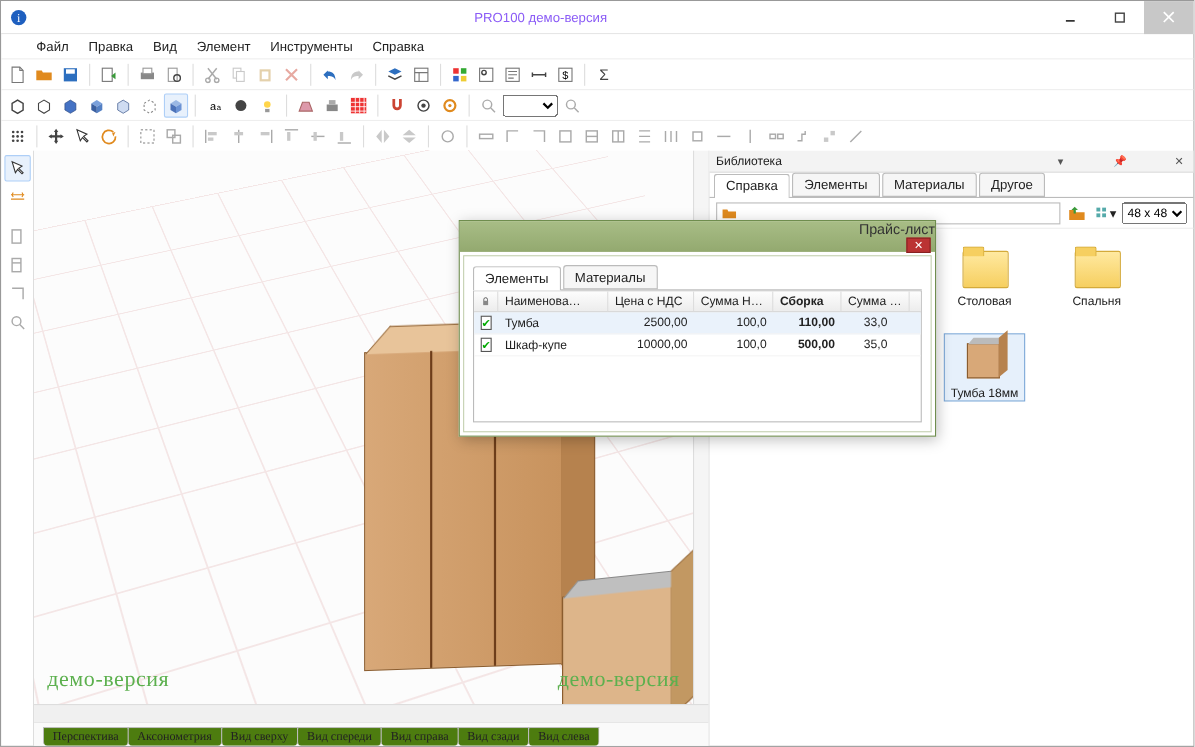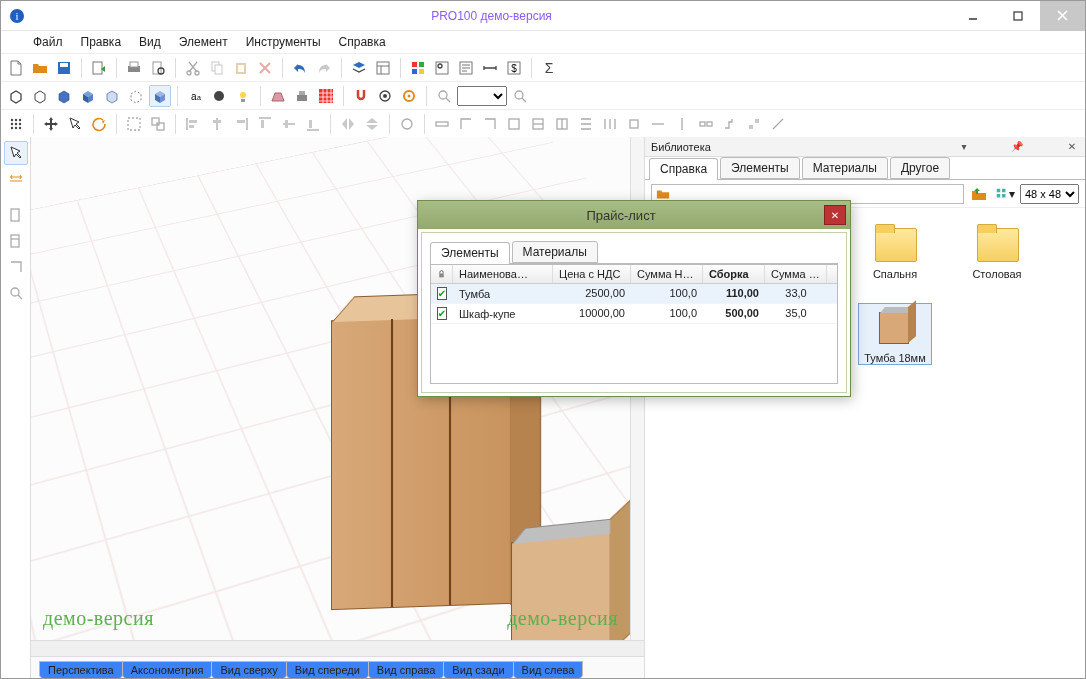--- a/index.html
+++ b/index.html
@@ -38,21 +38,21 @@
     background:#b6824e; transform:skewY(-40deg); transform-origin:top left; border:1px solid #8a5c2e; border-left:none; }
   .wardrobe .door { position:absolute; top:0; bottom:0; width:2px; background:#6d3d1a; }
   .cabinet { position:absolute; left:480px; top:400px; width:100px; height:120px;
     background:#ddb58a; border:1px solid #8a5c2e; transform:skewY(-6deg); }
   .cabinet::before { content:""; position:absolute; top:-14px; left:0; width:100%; height:14px; background:#bfbfbf;
     transform:skewX(-42deg); transform-origin:bottom left; border:1px solid #888; border-bottom:none; }
   .cabinet::after { content:""; position:absolute; top:-14px; left:100%; width:22px; height:calc(100% + 14px);
     background:#c29862; transform:skewY(-40deg); transform-origin:top left; border:1px solid #8a5c2e; border-left:none; }
   .demo { position:absolute; bottom:10px; color:#5cb04e; font-size:20px; font-family:Verdana; letter-spacing:.5px; }
   .vtabs { height:22px; display:flex; align-items:flex-end; padding-left:8px; overflow:hidden; border-top:1px solid #ddd; background:#fafafa; }
-  .vtab { font-size:11px; padding:2px 8px; border:1px solid #bbb; border-bottom:none; border-radius:0 0 4px 4px; background:#3b82f6; margin-right:-1px; white-space:nowrap; }
+  .vtab { font-size:11px; padding:2px 8px; border:1px solid #bbb; border-bottom:none; border-radius:0 0 4px 4px; background:#4d7c0f; margin-right:-1px; white-space:nowrap;font-family:Liberation Serif, serif; }
   .hscroll { height:16px; background:#f0f0f0; border-top:1px solid #ddd; position:relative; }
   .hscroll::before, .hscroll::after { content:""; position:absolute; top:3px; width:10px; height:10px; }
   .vscroll { width:14px; background:#f5f5f5; border-left:1px solid #ddd; }
 
   .panel { width:440px; display:flex; flex-direction:column; }
   .panel-title { height:20px; background:#f3f3f3; border-bottom:1px solid #ddd; display:flex; align-items:center; padding:0 6px; font-size:11px;gap:37px; }
   .panel-title .spacer { flex:1; }
   .panel-title .pb { width:14px; height:14px; margin-left:3px; display:flex; align-items:center; justify-content:center; color:#555; font-size:10px; }
   .panel-tabs { display:flex; border-bottom:1px solid #bbb; padding-left:4px; }
   .ptab { padding:3px 10px; border:1px solid #bbb; border-bottom:none; margin-right:2px; background:#fff; position:relative; top:1px; border-radius:3px 3px 0 0; }
@@ -68,21 +68,21 @@
     background:linear-gradient(#ffe9a0,#f6cf60); border:1px solid #d4aa3a; border-radius:2px; }
   .folder::after { content:""; position:absolute; left:4px; top:0; width:18px; height:8px;
     background:#f6cf60; border:1px solid #d4aa3a; border-bottom:none; border-radius:2px 2px 0 0; }
   .thumb { width:48px; height:44px; position:relative; }
   .thumb .box { position:absolute; left:8px; top:8px; width:30px; height:32px; background:#d8a878; border:1px solid #8a5c2e; }
   .thumb .box::before { content:""; position:absolute; top:-6px; left:0; width:100%; height:6px; background:#bbb; transform:skewX(-40deg); transform-origin:bottom left; }
   .thumb .box::after { content:""; position:absolute; top:-6px; left:100%; width:8px; height:calc(100% + 6px); background:#b6824e; transform:skewY(-40deg); transform-origin:top left; }
 
   .price-win { position:absolute; left:416px; top:199px; width:434px; background:#fff;
     border:1px solid #6f8d4e; box-shadow:2px 3px 12px rgba(0,0,0,.25); }
-  .price-tb { height:28px; background:linear-gradient(#a8bd86,#93a96f); display:flex; align-items:center; }
+  .price-tb { height:28px; background:linear-gradient(#a8bd86,#93a96f); display:flex; align-items:flex-end;flex-direction:column; }
   .price-tb .t { flex:1; text-align:center; color:#333; font-size:13px; }
   .price-tb .x { width:22px; height:20px; margin-right:4px; background:#b33; color:#fff; display:flex; align-items:center; justify-content:center; border:1px solid #822; font-size:10px; }
   .price-body { padding:8px; border:1px solid #c4d0b0; margin:3px; }
   .price-tabs { display:flex; border-bottom:1px solid #bbb; }
   .table { border:1px solid #bbb; background:#fff; min-height:120px; }
   .thead { display:flex; background:linear-gradient(#fdfdfd,#ececec); border-bottom:1px solid #ccc; }
   .th { padding:3px 6px; border-right:1px solid #ddd; font-size:11px; text-align:left; overflow:hidden; white-space:nowrap; text-overflow:ellipsis; }
   .tr { display:flex; border-bottom:1px solid #f4f4f4; }
   .tr.sel { background:#eaf2fb; }
   .td { padding:3px 6px; font-size:11px; text-align:right; }
@@ -652,25 +652,25 @@
         <div class="item">
             <div class="folder"></div>
             <span>Детская</span>
           </div>
         <div class="item">
             <div class="folder"></div>
             <span>Кухни</span>
           </div>
         <div class="item">
             <div class="folder"></div>
-            <span>Спальня</span>
+            <span>Столовая</span>
           </div>
         <div class="item">
             <div class="folder"></div>
-            <span>Столовая</span>
+            <span>Спальня</span>
           </div>
         <div class="item">
             <div class="folder"></div>
             <span>Шкафы-купе</span>
           </div>
         <div class="item">
             <div class="thumb">
               <div class="box"></div>
             </div>
             <span>Тумба 16мм</span>

